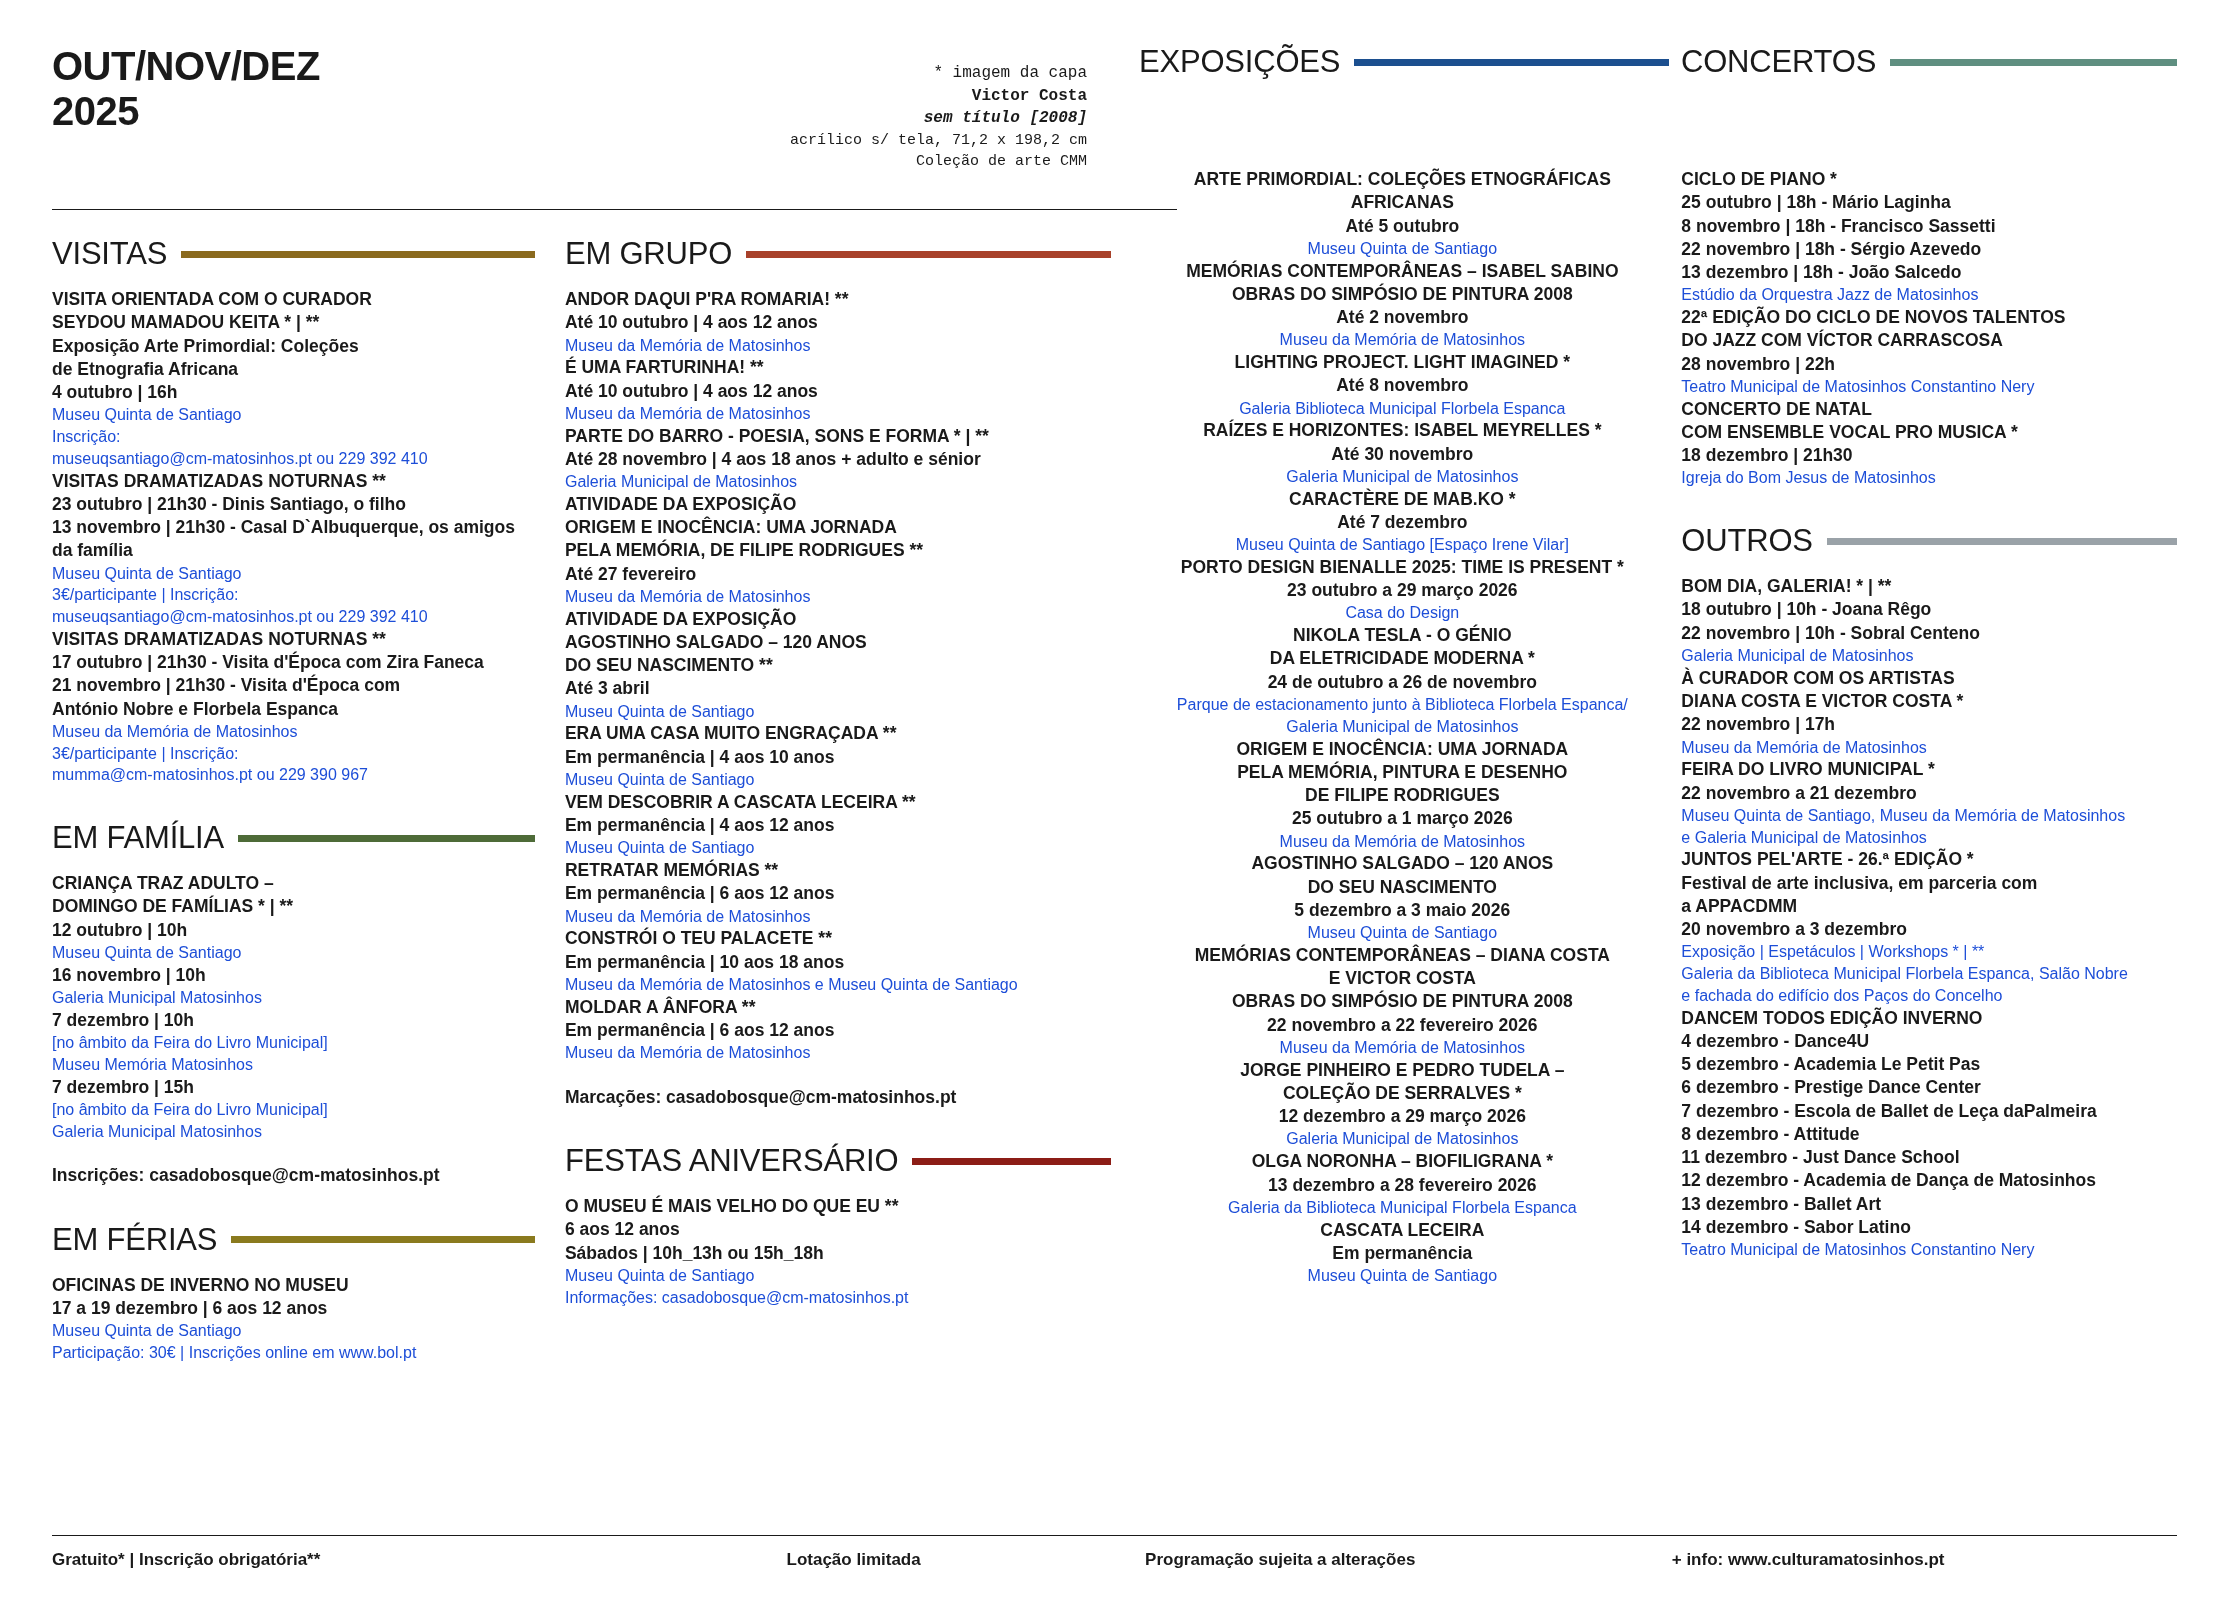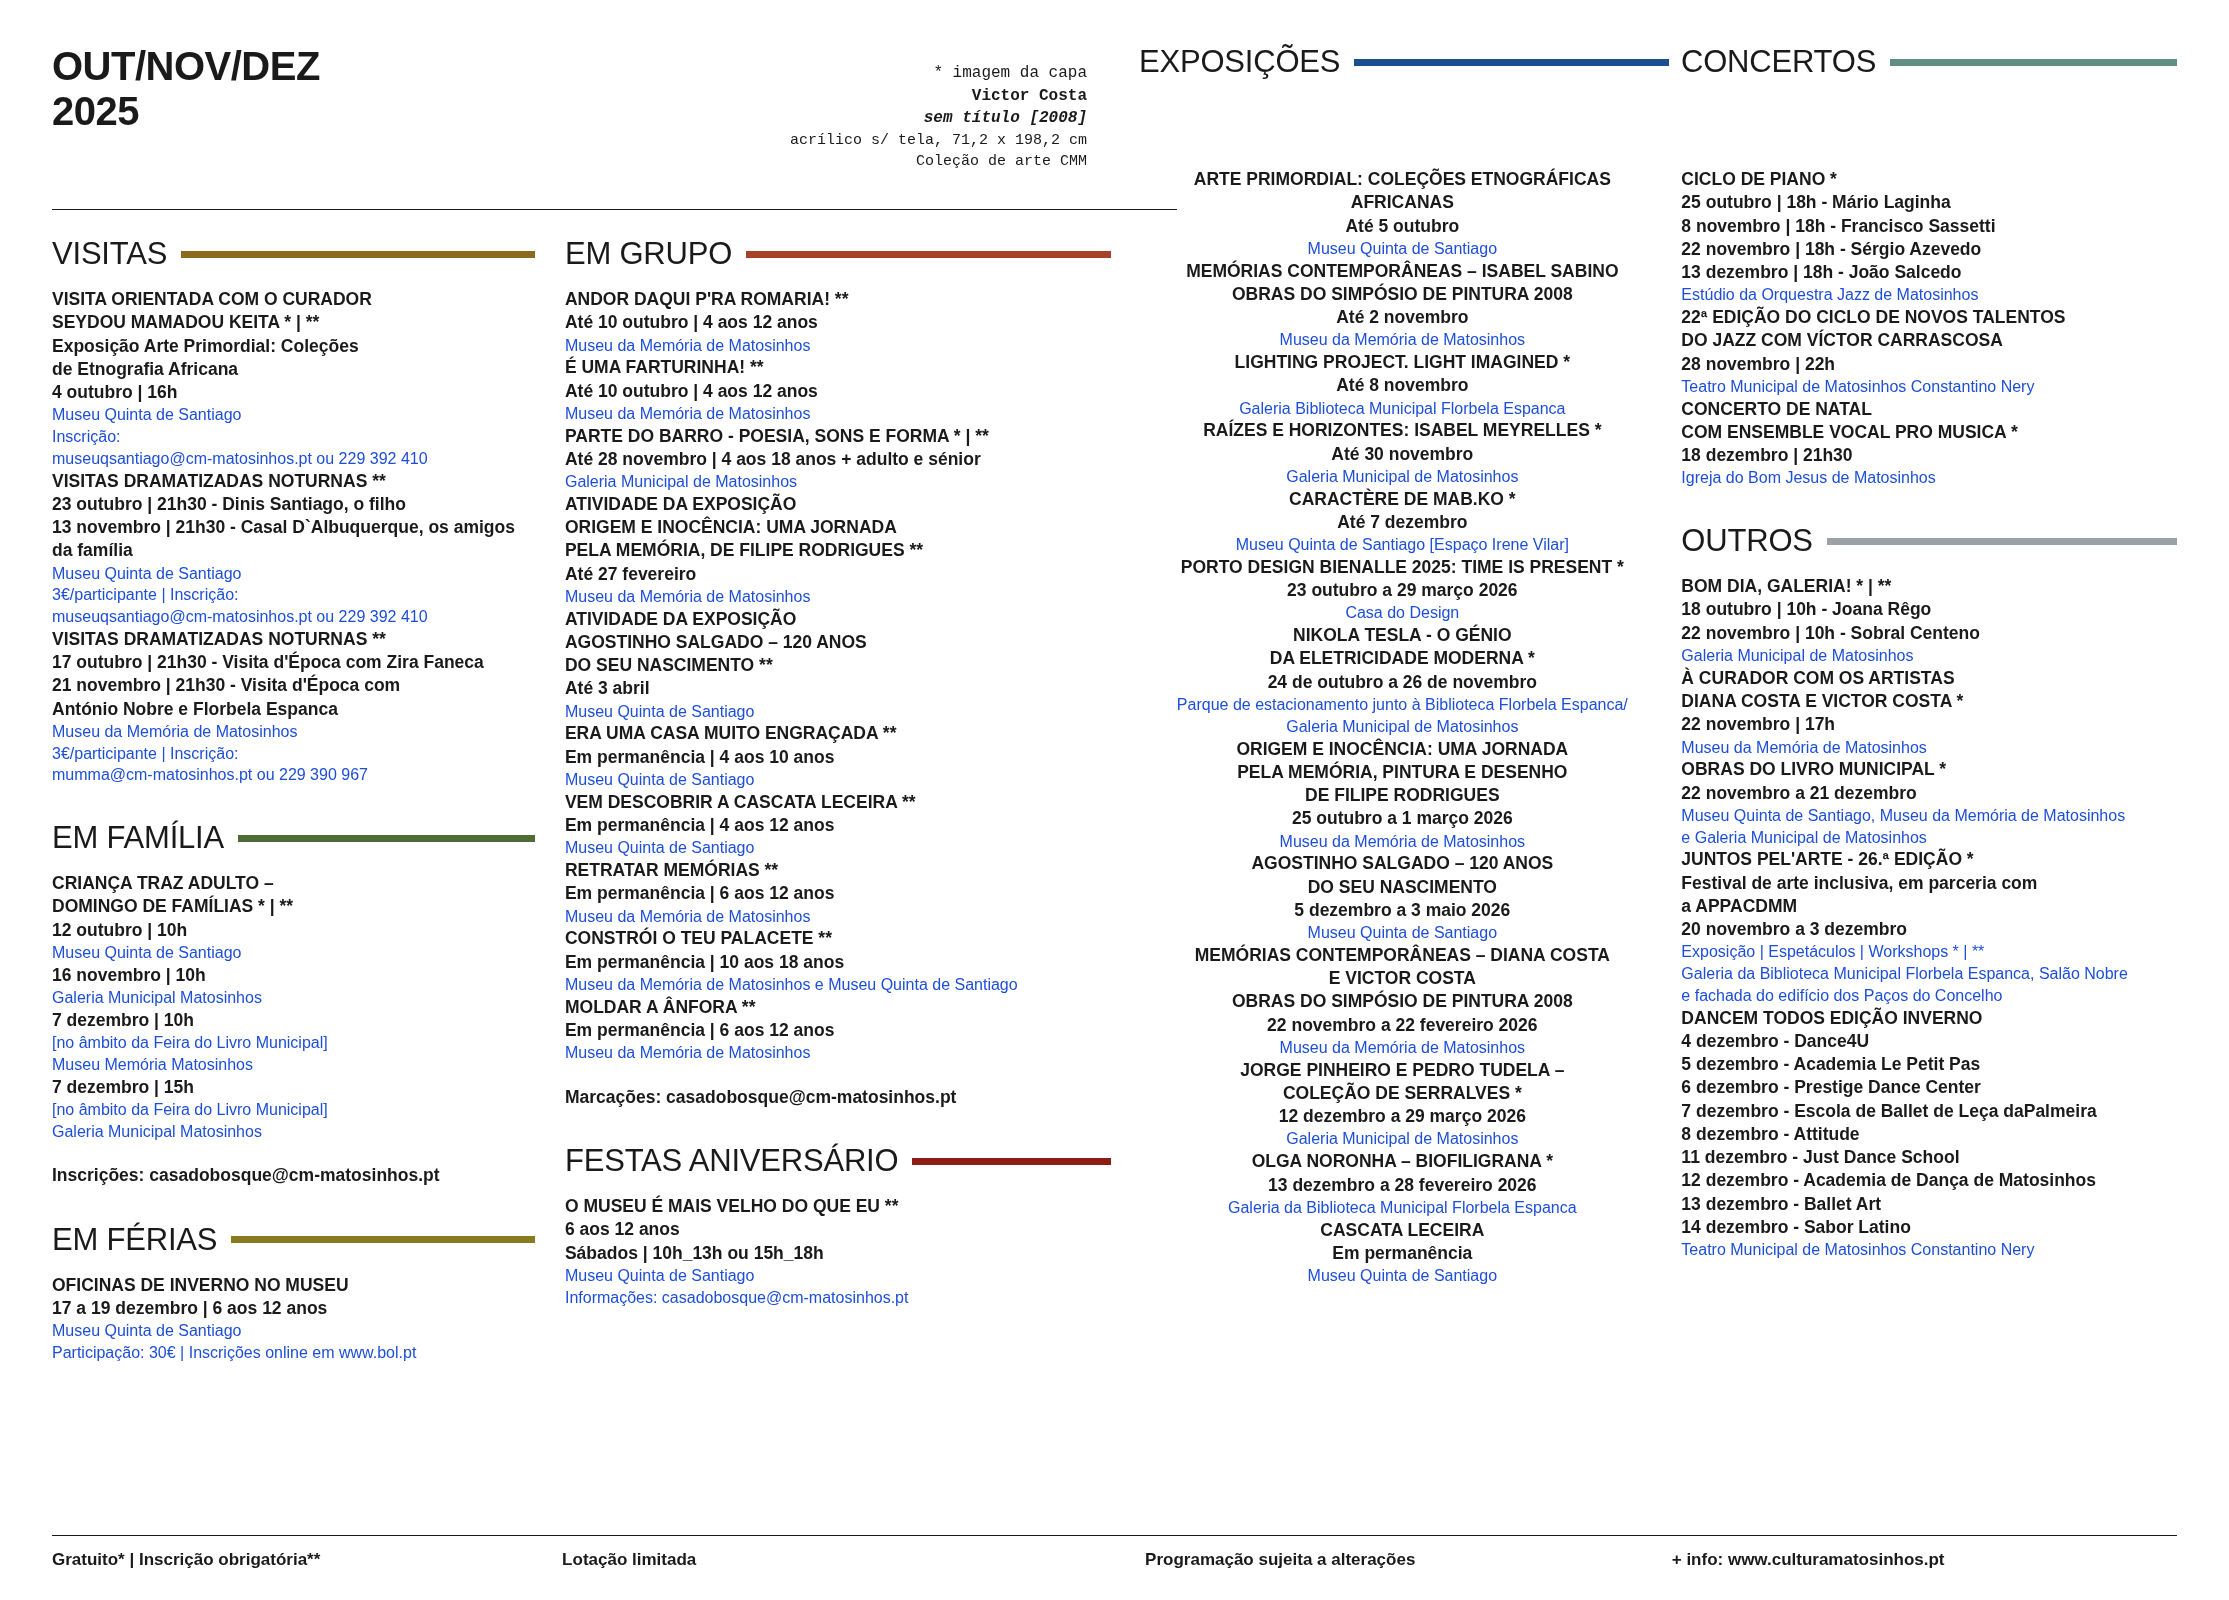--- a/index.html
+++ b/index.html
@@ -108,21 +108,21 @@
   .footer-rule {
     border-top: 1.5px solid #1a1a1a;
     margin-bottom: 14px;
   }
   .footer-row {
     display: flex;
     font-size: 17px;
     font-weight: bold;
   }
   .f1 { width: 525px; }
-  .f2 { width: 600px; }
+  .f2 { width: 600px; text-align: center; }
   .f3 { width: 542px; }
   .f4 { width: 520px; }
 
   .col-3 .b, .col-4 .b { font-size: 17.5px; }
 </style>
 </head>
 <body>
 
 <div class="page">
 
@@ -437,21 +437,21 @@
             <div class="b">22 novembro | 10h - Sobral Centeno</div>
             <div class="n">Galeria Municipal de Matosinhos</div>
           </div>
           <div class="blk">
             <div class="b">À CURADOR COM OS ARTISTAS</div>
             <div class="b">DIANA COSTA E VICTOR COSTA *</div>
             <div class="b">22 novembro | 17h</div>
             <div class="n">Museu da Memória de Matosinhos</div>
           </div>
           <div class="blk">
-            <div class="b">OBRAS DO LIVRO MUNICIPAL *</div>
+            <div class="b">FEIRA DO LIVRO MUNICIPAL *</div>
             <div class="b">22 novembro a 21 dezembro</div>
             <div class="n">Museu Quinta de Santiago, Museu da Memória de Matosinhos</div>
             <div class="n">e Galeria Municipal de Matosinhos</div>
           </div>
           <div class="blk">
             <div class="b">JUNTOS PEL'ARTE - 26.ª EDIÇÃO *</div>
             <div class="b">Festival de arte inclusiva, em parceria com</div>
             <div class="b">a APPACDMM</div>
             <div class="b">20 novembro a 3 dezembro</div>
             <div class="n">Exposição | Espetáculos | Workshops * | **</div>

